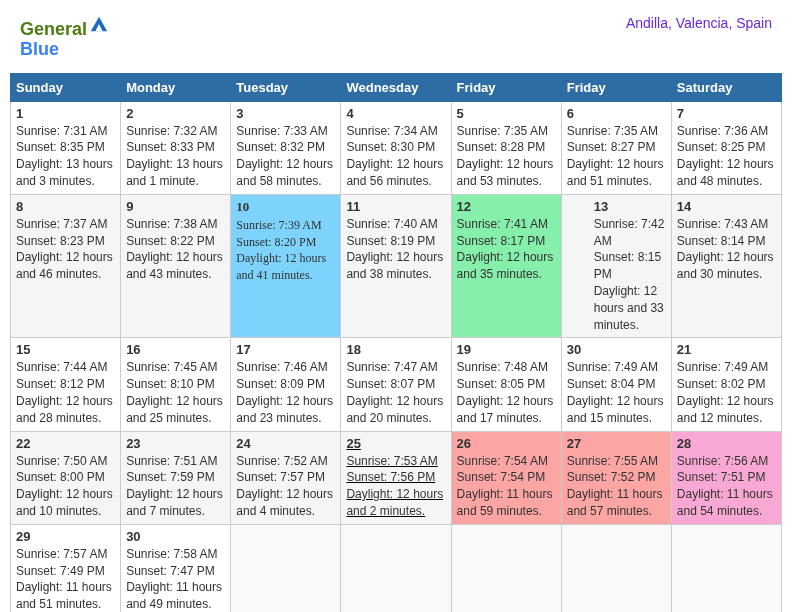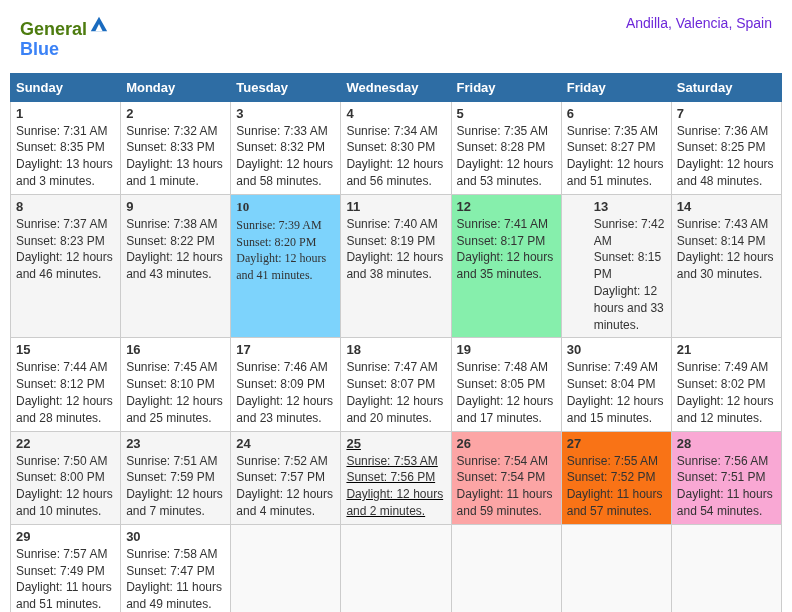--- a/index.html
+++ b/index.html
@@ -219,21 +219,21 @@
           <div class="day-info">Sunrise: 7:52 AM<br>Sunset: 7:57 PM<br>Daylight: 12 hours and 4 minutes.</div>
         </td>
         <td style="background: rgb(245, 245, 245); text-decoration: underline;">
           <span class="day-num">25</span>
           <div class="day-info">Sunrise: 7:53 AM<br>Sunset: 7:56 PM<br>Daylight: 12 hours and 2 minutes.</div>
         </td>
         <td style="background: #fca5a5;">
           <span class="day-num">26</span>
           <div class="day-info">Sunrise: 7:54 AM<br>Sunset: 7:54 PM<br>Daylight: 11 hours and 59 minutes.</div>
         </td>
-        <td style="background: #f97316;">
+        <td style="background: #fca5a5;">
           <span class="day-num">27</span>
           <div class="day-info">Sunrise: 7:55 AM<br>Sunset: 7:52 PM<br>Daylight: 11 hours and 57 minutes.</div>
         </td>
         <td style="background: #f9a8d4;">
           <span class="day-num">28</span>
           <div class="day-info">Sunrise: 7:56 AM<br>Sunset: 7:51 PM<br>Daylight: 11 hours and 54 minutes.</div>
         </td>
       </tr>
       <tr>
         <td>

